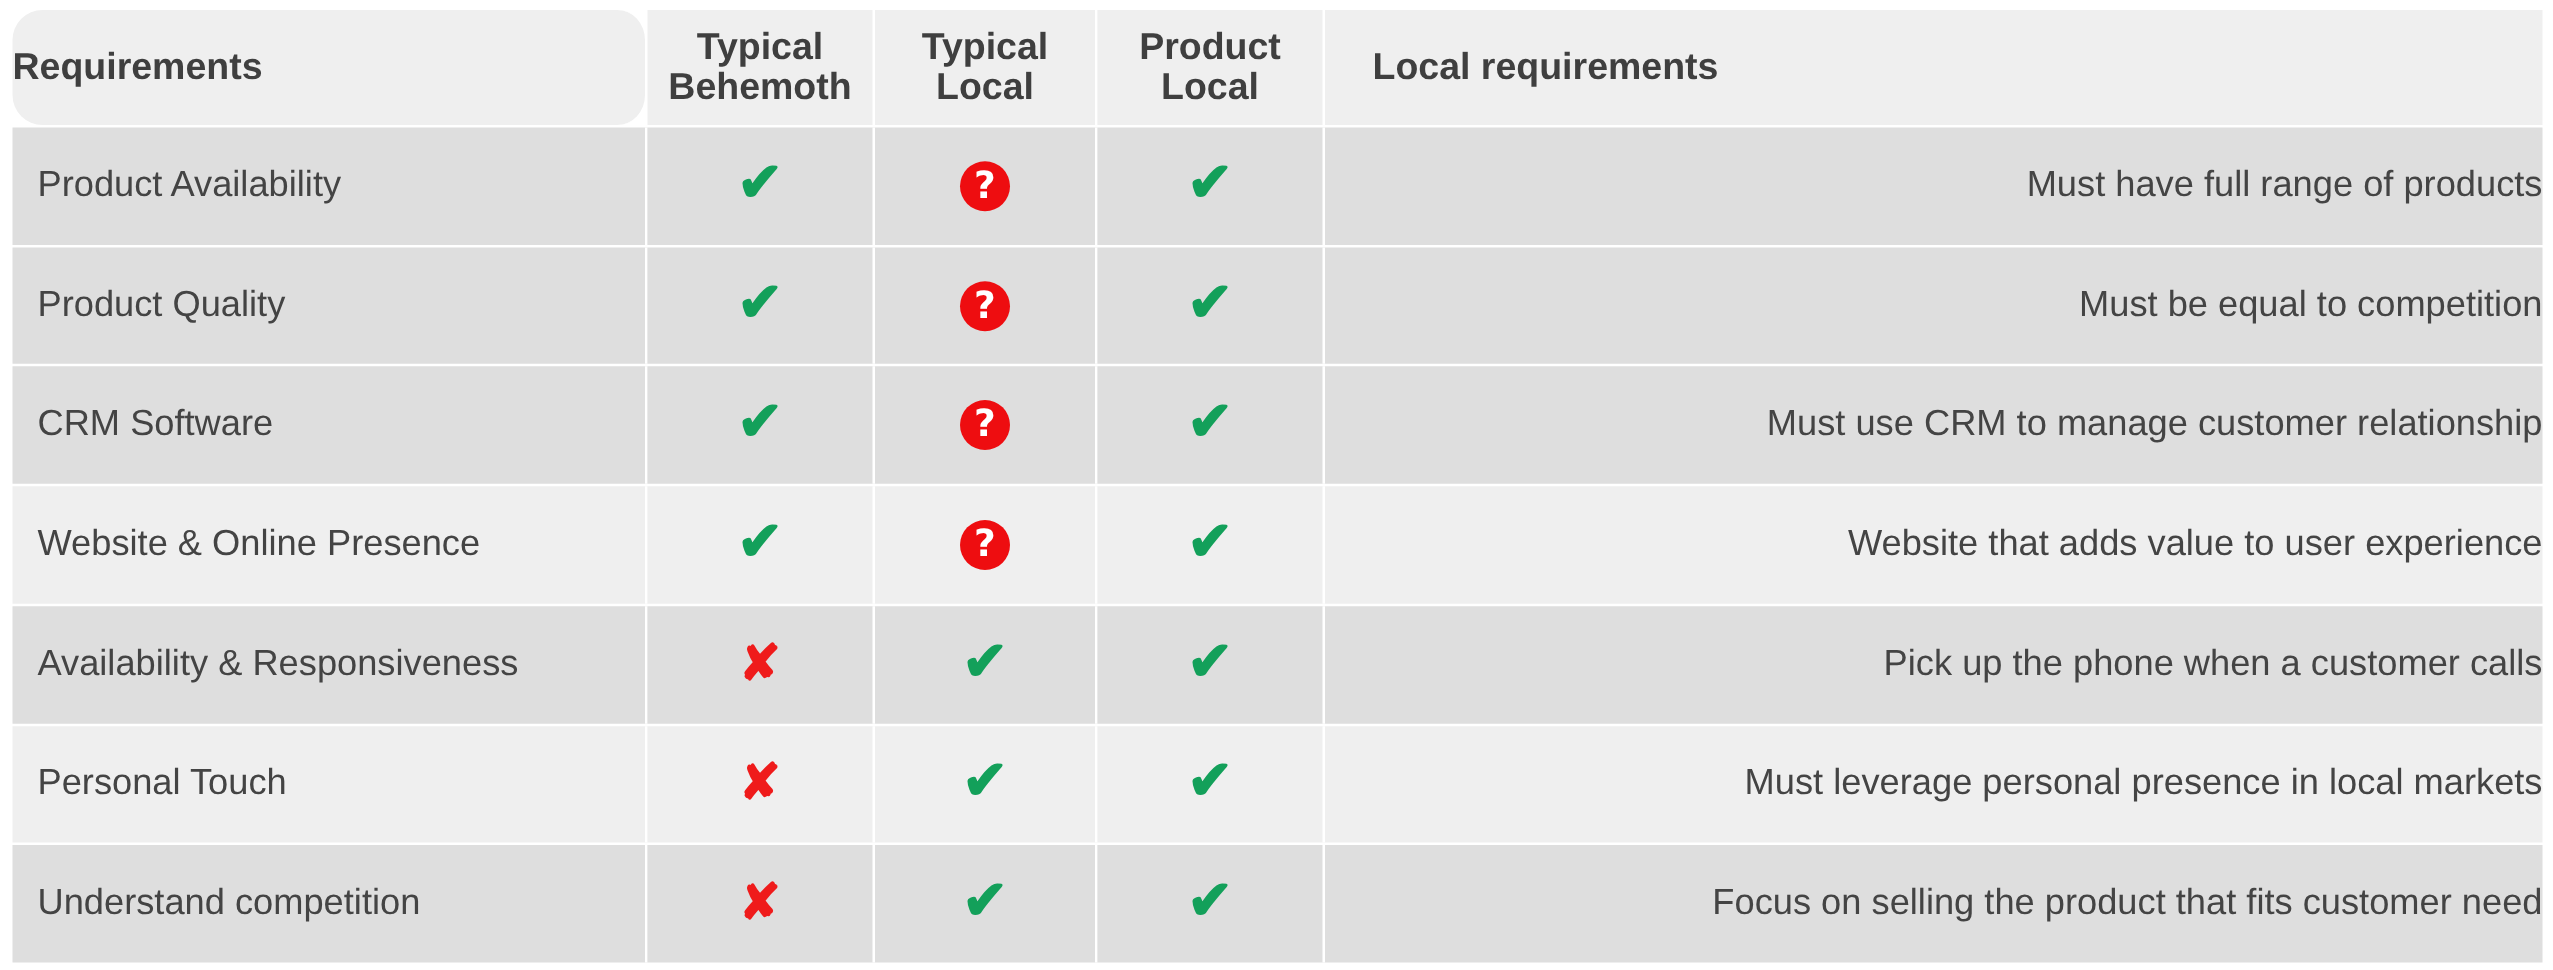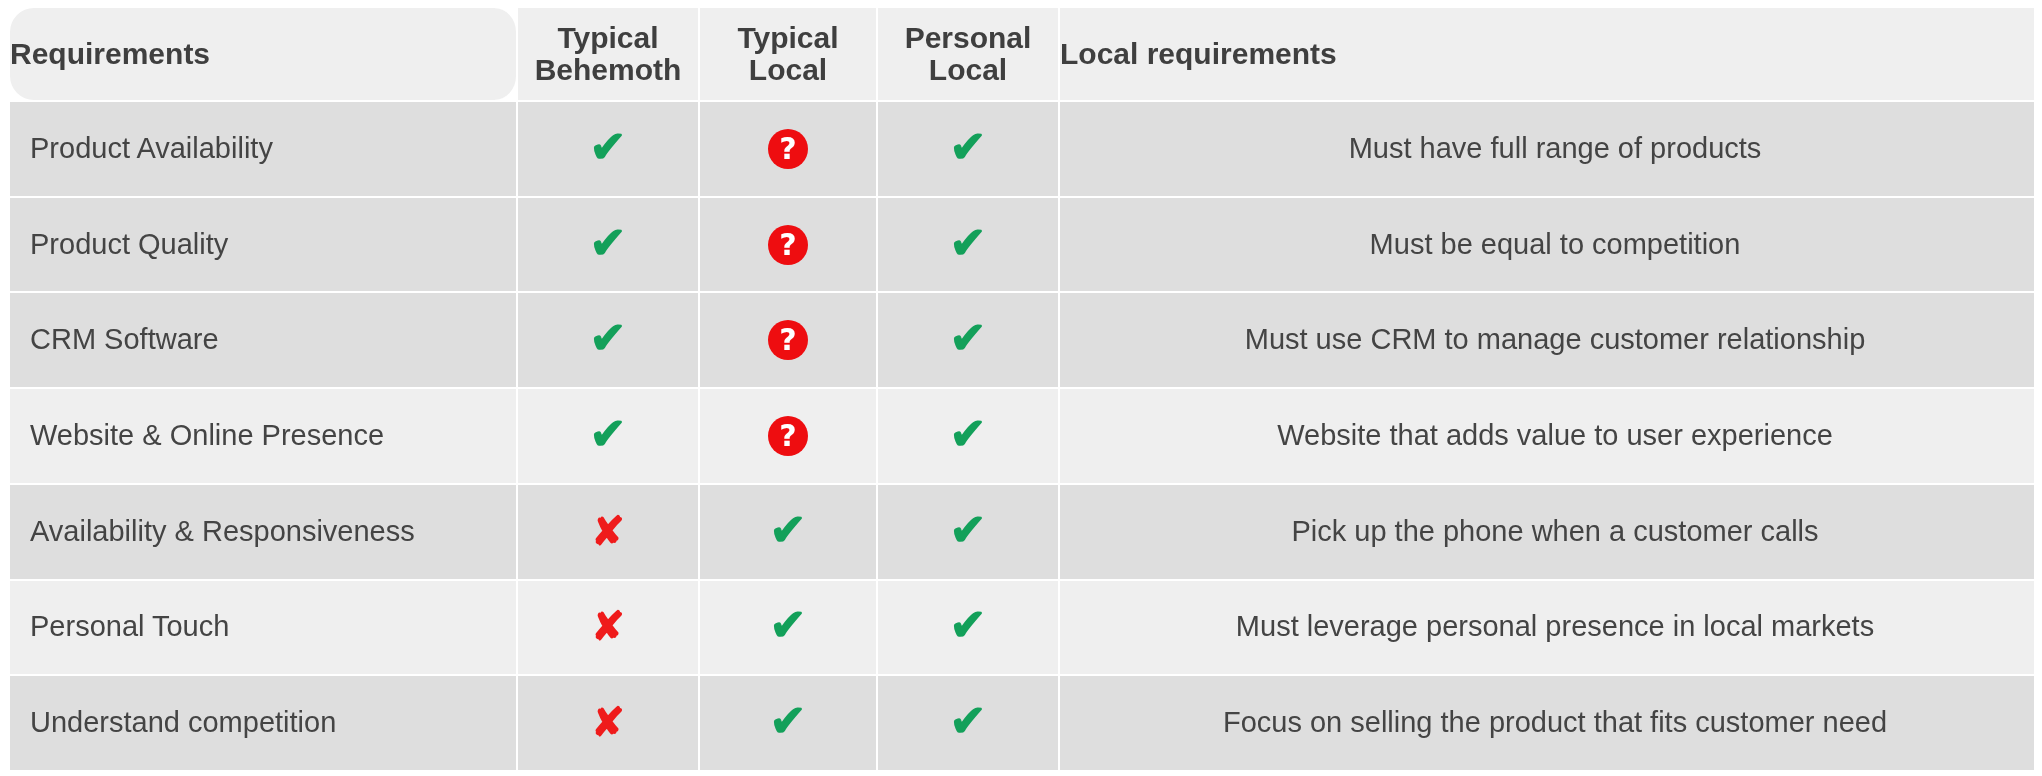--- a/index.html
+++ b/index.html
@@ -42,21 +42,21 @@
     color: #3f3f3f;
     font-weight: bold;
     font-size: 30px;
     line-height: 1.08;
     height: 92px;
     vertical-align: middle;
     padding: 0;
     border: 0;
     border-right: 2px solid #ffffff;
   }
-  thead tr.head-row th:last-child { border-right: 0; }
+  thead tr.head-row th:last-child { border-right: 0; padding-left: 38px; }
 
   th.h-req {
     text-align: left;
     padding-left: 20px;
     border-radius: 24px;
   }
   th.h-ctr { text-align: center; }
   th.h-local {
     text-align: left;
     padding-left: 16px;
@@ -81,21 +81,21 @@
 
   td.c-label {
     text-align: left;
     padding-left: 20px;
     white-space: nowrap;
   }
   td.c-mark {
     text-align: center;
   }
   td.c-desc {
-    text-align: center;
+    text-align: right;
     padding-left: 16px;
     white-space: nowrap;
   }
 
   
   .ico {
     display: inline-block;
     line-height: 1;
     vertical-align: middle;
   }
@@ -146,21 +146,21 @@
         </th>
         <th class="h-ctr">
           <span class="hd-line">Typical</span>
           <span class="hd-line">Behemoth</span>
         </th>
         <th class="h-ctr">
           <span class="hd-line">Typical</span>
           <span class="hd-line">Local</span>
         </th>
         <th class="h-ctr">
-          <span class="hd-line">Personal</span>
+          <span class="hd-line">Product</span>
           <span class="hd-line">Local</span>
         </th>
         <th class="h-local">
           <span class="hd-line">Local requirements</span>
         </th>
       </tr>
     </thead>
     <tbody id="table-body">
         <tr class="odd">
           <td class="c-label">Product Availability</td>

